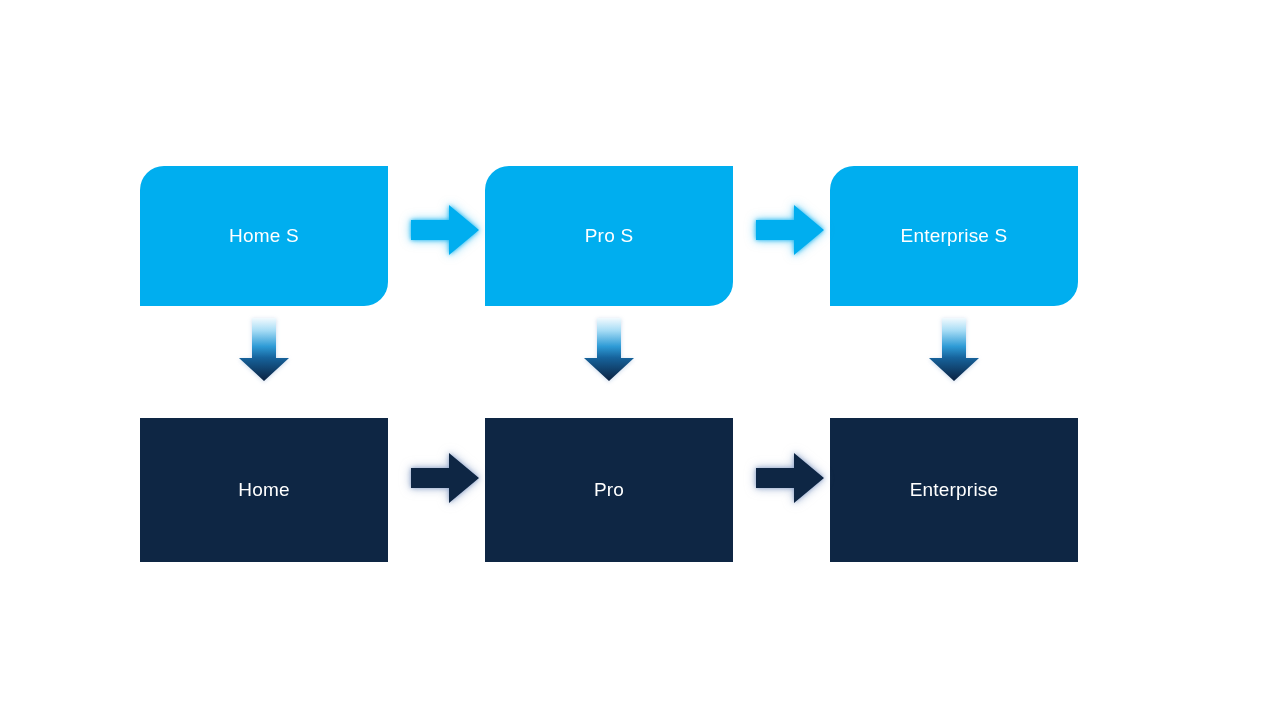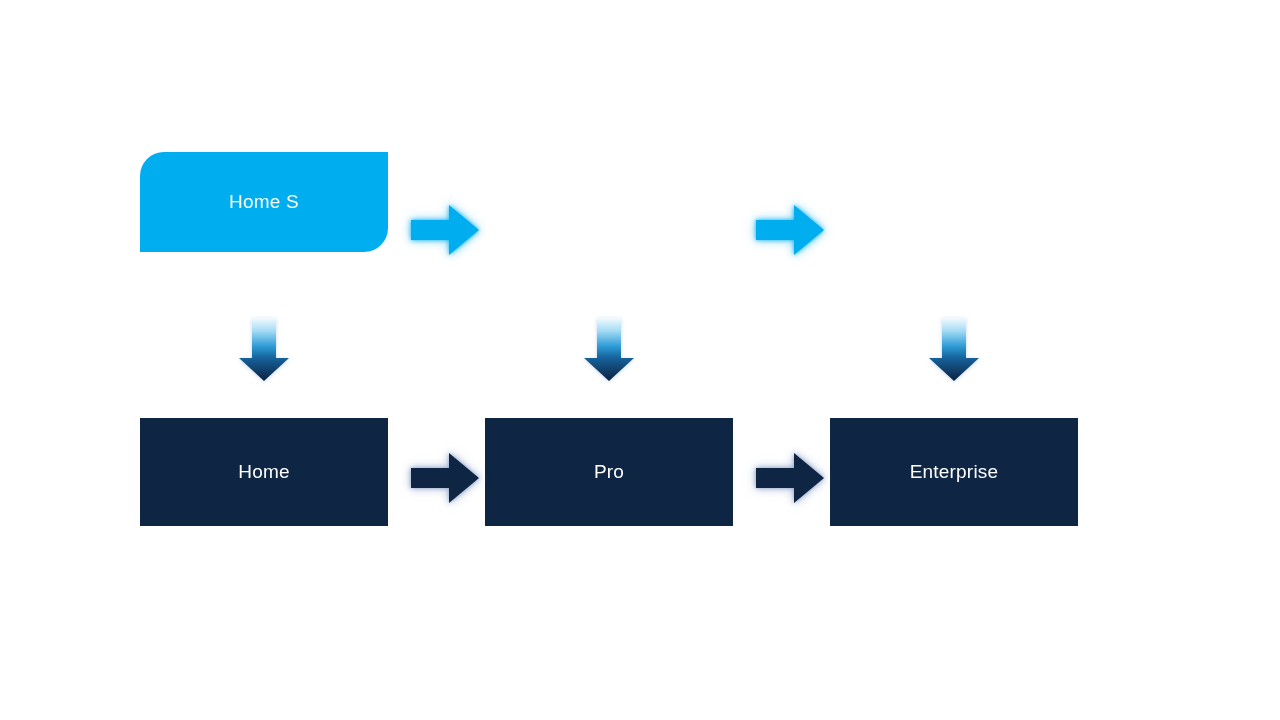--- a/index.html
+++ b/index.html
@@ -17,28 +17,28 @@
     width: 248px;
     display: flex;
     align-items: center;
     justify-content: center;
     color: var(--box-text, #ffffff);
     font-size: 19px;
     font-weight: 400;
     letter-spacing: 0.2px;
   }
   .box-top {
-    top: 152px;
-    height: 100px;
+    top: 166px;
+    height: 140px;
     background: var(--top-box-fill, #00AEEF);
     border-radius: 24px 0 24px 0;
   }
   .box-bottom {
     top: 418px;
-    height: 108px;
+    height: 144px;
     background: var(--bottom-box-fill, #0E2644);
   }
   .arrow-svg { position: absolute; overflow: visible; }
   .arrow-top-glow {
     filter: drop-shadow(0 0 2px rgba(0,174,239,0.85)) drop-shadow(0 0 5px rgba(0,174,239,0.5));
   }
   .arrow-bottom-glow {
     filter: drop-shadow(0 0 2px rgba(136,158,198,0.9)) drop-shadow(0 0 5px rgba(136,158,198,0.6));
   }
   .arrow-down-glow {
@@ -58,20 +58,26 @@
         <stop offset="0.2" stop-color="#A6DCF5"></stop>
         <stop offset="0.45" stop-color="#2E9BD6"></stop>
         <stop offset="0.63" stop-color="#16639C"></stop>
         <stop offset="1" stop-color="#0B2140"></stop>
       </linearGradient>
     </defs>
   </svg>
 
   <div class="box box-top" style="left:140px">
     <span>Home S</span>
+  </div>
+  <div class="box box-top" style="left:485px">
+    <span>Pro S</span>
+  </div>
+  <div class="box box-top" style="left:830px">
+    <span>Enterprise S</span>
   </div>
 
   <svg class="arrow-svg arrow-top-glow" style="left:411px; top:205px" width="68" height="50" viewBox="0 0 68 50">
     <polygon points="0,15 38,15 38,0 68,25 38,50 38,35 0,35" fill="#00AEEF"></polygon>
   </svg>
   <svg class="arrow-svg arrow-top-glow" style="left:756px; top:205px" width="68" height="50" viewBox="0 0 68 50">
     <polygon points="0,15 38,15 38,0 68,25 38,50 38,35 0,35" fill="#00AEEF"></polygon>
   </svg>
 
   <svg class="arrow-svg arrow-down-glow" style="left:239px; top:318px" width="50" height="63" viewBox="0 0 50 63">

